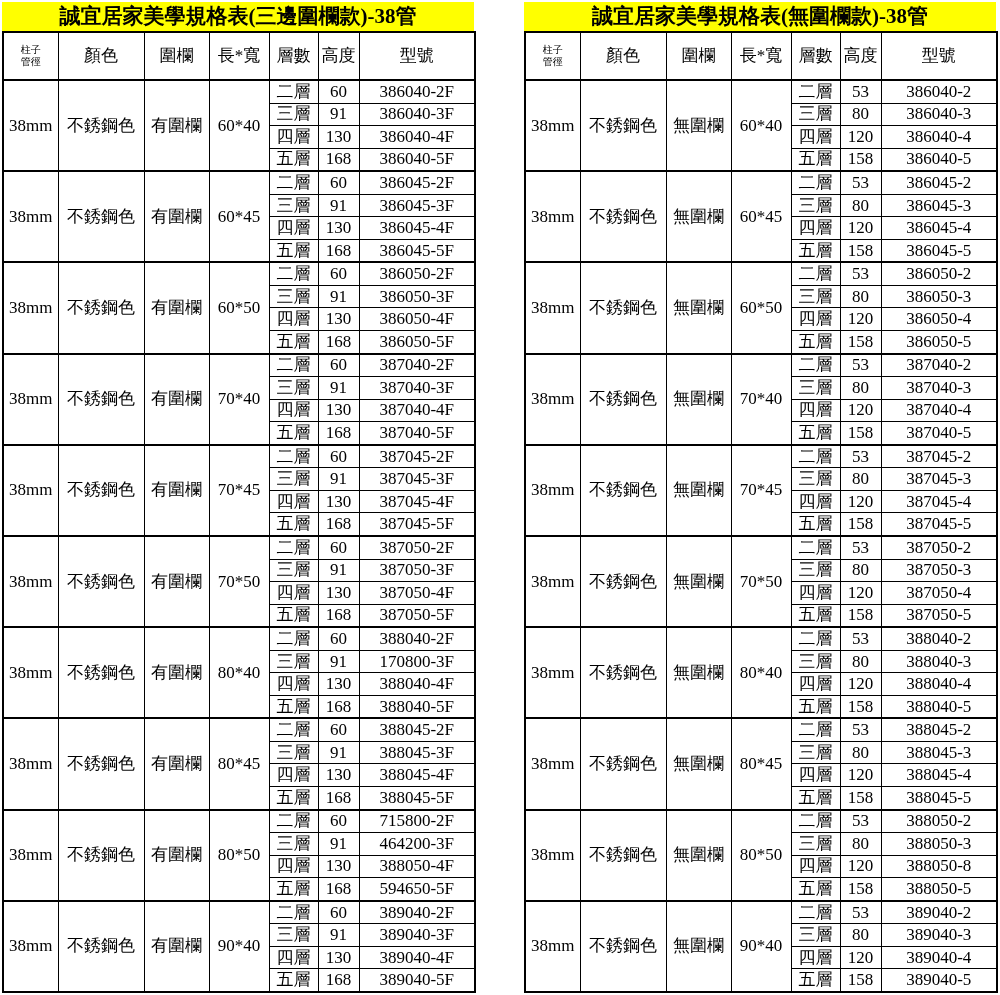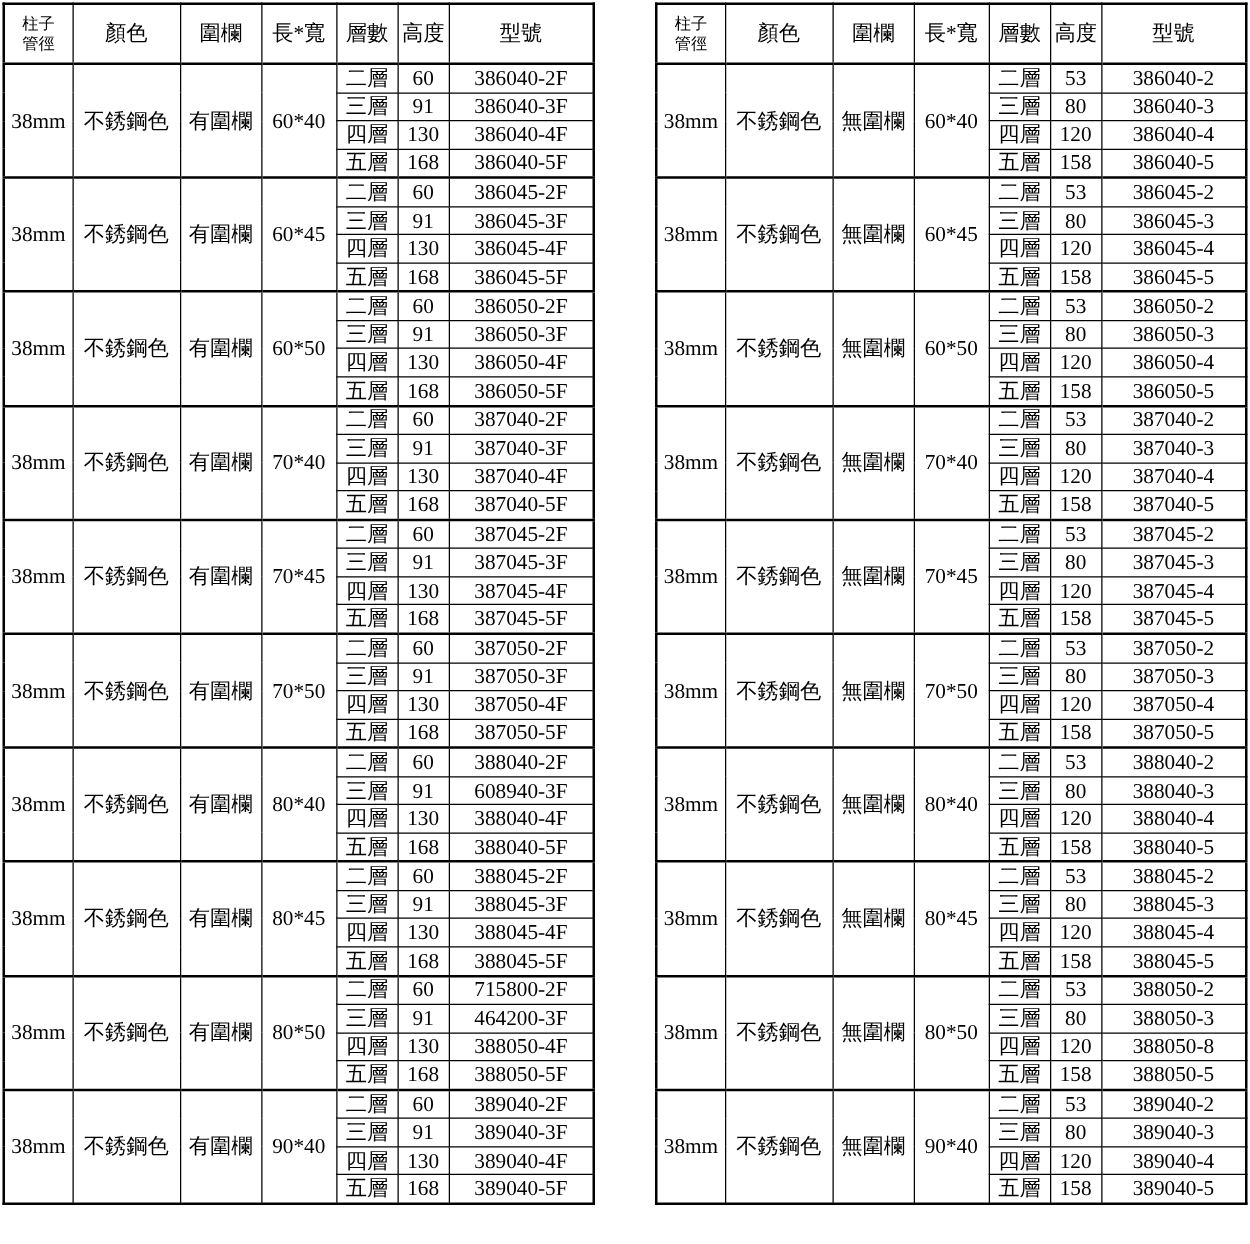--- a/index.html
+++ b/index.html
@@ -50,30 +50,31 @@
     vertical-align: middle;
     padding: 0;
     font-size: 17px;
     font-weight: normal;
     line-height: 1.05;
     overflow: hidden;
     white-space: nowrap;
   }
   table.spec thead tr { height: 48px; }
   table.spec thead th { border-bottom-width: 2px; font-size: 17px; }
-  .hdr-two-line div { line-height: 1.25; font-size: 13px; }
+  .hdr-two-line div { line-height: 1.25; font-size: 10px; }
   table.spec tbody tr.group-start td { border-top-width: 2px; }
   td.cell-model { font-size: 16px; }
   td.cell-height, td.cell-layers { font-size: 17px; }
 </style>
 </head>
 <body>
 
 <div class="page">
   <section class="spec-table">
+      <div class="table-title" style="background: rgb(255, 255, 0); color: rgb(0, 0, 0);">誠宜居家美學規格表(三邊圍欄款)-38管</div>
       <table class="spec" style="border-color: rgb(0, 0, 0);">
         <colgroup>
           <col style="width: 55px;">
           <col style="width: 86px;">
           <col style="width: 65px;">
           <col style="width: 60px;">
           <col style="width: 49px;">
           <col style="width: 41px;">
           <col style="width: 116px;">
         </colgroup>
@@ -241,21 +242,21 @@
             <td rowspan="4" class="cell-color">不銹鋼色</td>
             <td rowspan="4" class="cell-fence">有圍欄</td>
             <td rowspan="4" class="cell-size">80*40</td>
             <td class="cell-layers">二層</td>
             <td class="cell-height">60</td>
             <td class="cell-model">388040-2F</td>
           </tr>
           <tr>
             <td class="cell-layers">三層</td>
             <td class="cell-height">91</td>
-            <td class="cell-model">608940-3F</td>
+            <td class="cell-model">170800-3F</td>
           </tr>
           <tr>
             <td class="cell-layers">四層</td>
             <td class="cell-height">130</td>
             <td class="cell-model">388040-4F</td>
           </tr>
           <tr>
             <td class="cell-layers">五層</td>
             <td class="cell-height">168</td>
             <td class="cell-model">388040-5F</td>
@@ -299,21 +300,21 @@
             <td class="cell-model">464200-3F</td>
           </tr>
           <tr>
             <td class="cell-layers">四層</td>
             <td class="cell-height">130</td>
             <td class="cell-model">388050-4F</td>
           </tr>
           <tr>
             <td class="cell-layers">五層</td>
             <td class="cell-height">168</td>
-            <td class="cell-model">388050-5F</td>
+            <td class="cell-model">594650-5F</td>
           </tr>
           <tr class="group-start">
             <td rowspan="4" class="cell-pipe-diameter">38mm</td>
             <td rowspan="4" class="cell-color">不銹鋼色</td>
             <td rowspan="4" class="cell-fence">有圍欄</td>
             <td rowspan="4" class="cell-size">90*40</td>
             <td class="cell-layers">二層</td>
             <td class="cell-height">60</td>
             <td class="cell-model">389040-2F</td>
           </tr>
@@ -329,20 +330,21 @@
           </tr>
           <tr>
             <td class="cell-layers">五層</td>
             <td class="cell-height">168</td>
             <td class="cell-model">389040-5F</td>
           </tr>
         </tbody>
       </table>
     </section>
   <section class="spec-table">
+      <div class="table-title" style="background: rgb(255, 255, 0); color: rgb(0, 0, 0);">誠宜居家美學規格表(無圍欄款)-38管</div>
       <table class="spec" style="border-color: rgb(0, 0, 0);">
         <colgroup>
           <col style="width: 55px;">
           <col style="width: 86px;">
           <col style="width: 65px;">
           <col style="width: 60px;">
           <col style="width: 49px;">
           <col style="width: 41px;">
           <col style="width: 116px;">
         </colgroup>

